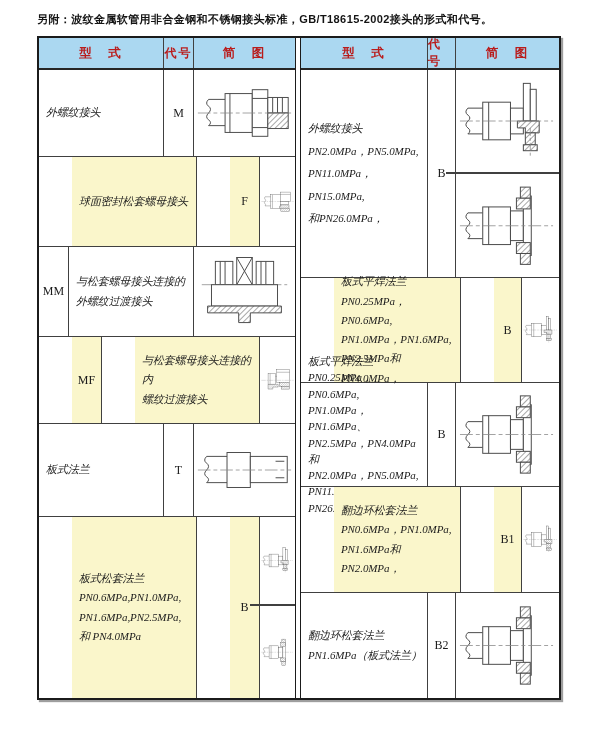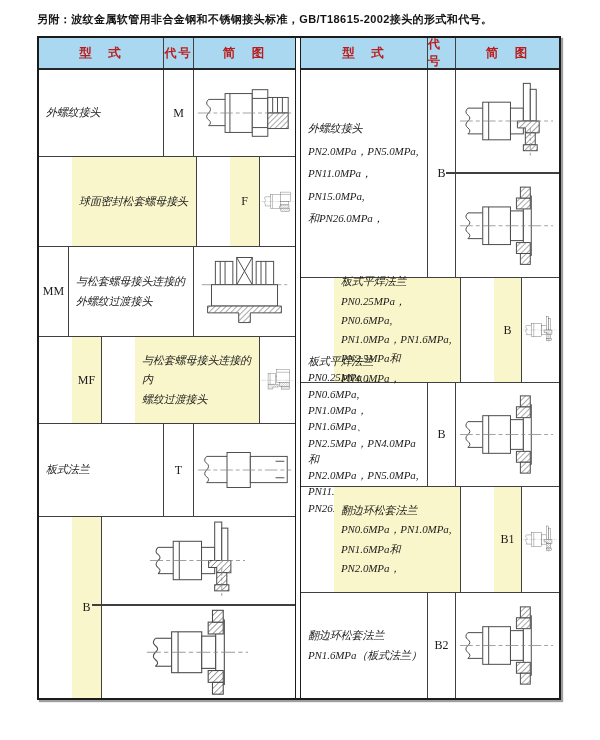--- a/index.html
+++ b/index.html
@@ -231,20 +231,26 @@
         <div class="cell c-diag">
           <div class="dsub grow">
               <svg viewBox="0 0 104 86" preserveAspectRatio="xMidYMid meet" class="dsvg">
                 <use href="#sym-butt-weld-pipe"></use>
               </svg>
             </div>
         </div>
       </div>
 
       <div class="trow hl" style="height:181px">
+        <div class="cell c-type">
+          <div class="tx">板式松套法兰
+PN0.6MPa,PN1.0MPa,
+PN1.6MPa,PN2.5MPa,
+和 PN4.0MPa</div>
+        </div>
         <div class="cell c-code">B</div>
         <div class="cell c-diag">
           <div class="dsub" style="height:87px">
               <svg viewBox="0 0 104 86" preserveAspectRatio="xMidYMid meet" class="dsvg">
                 <use href="#sym-plate-flange"></use>
               </svg>
             </div>
           <div class="dsep"></div>
           <div class="dsub grow">
               <svg viewBox="0 0 104 86" preserveAspectRatio="xMidYMid meet" class="dsvg">

